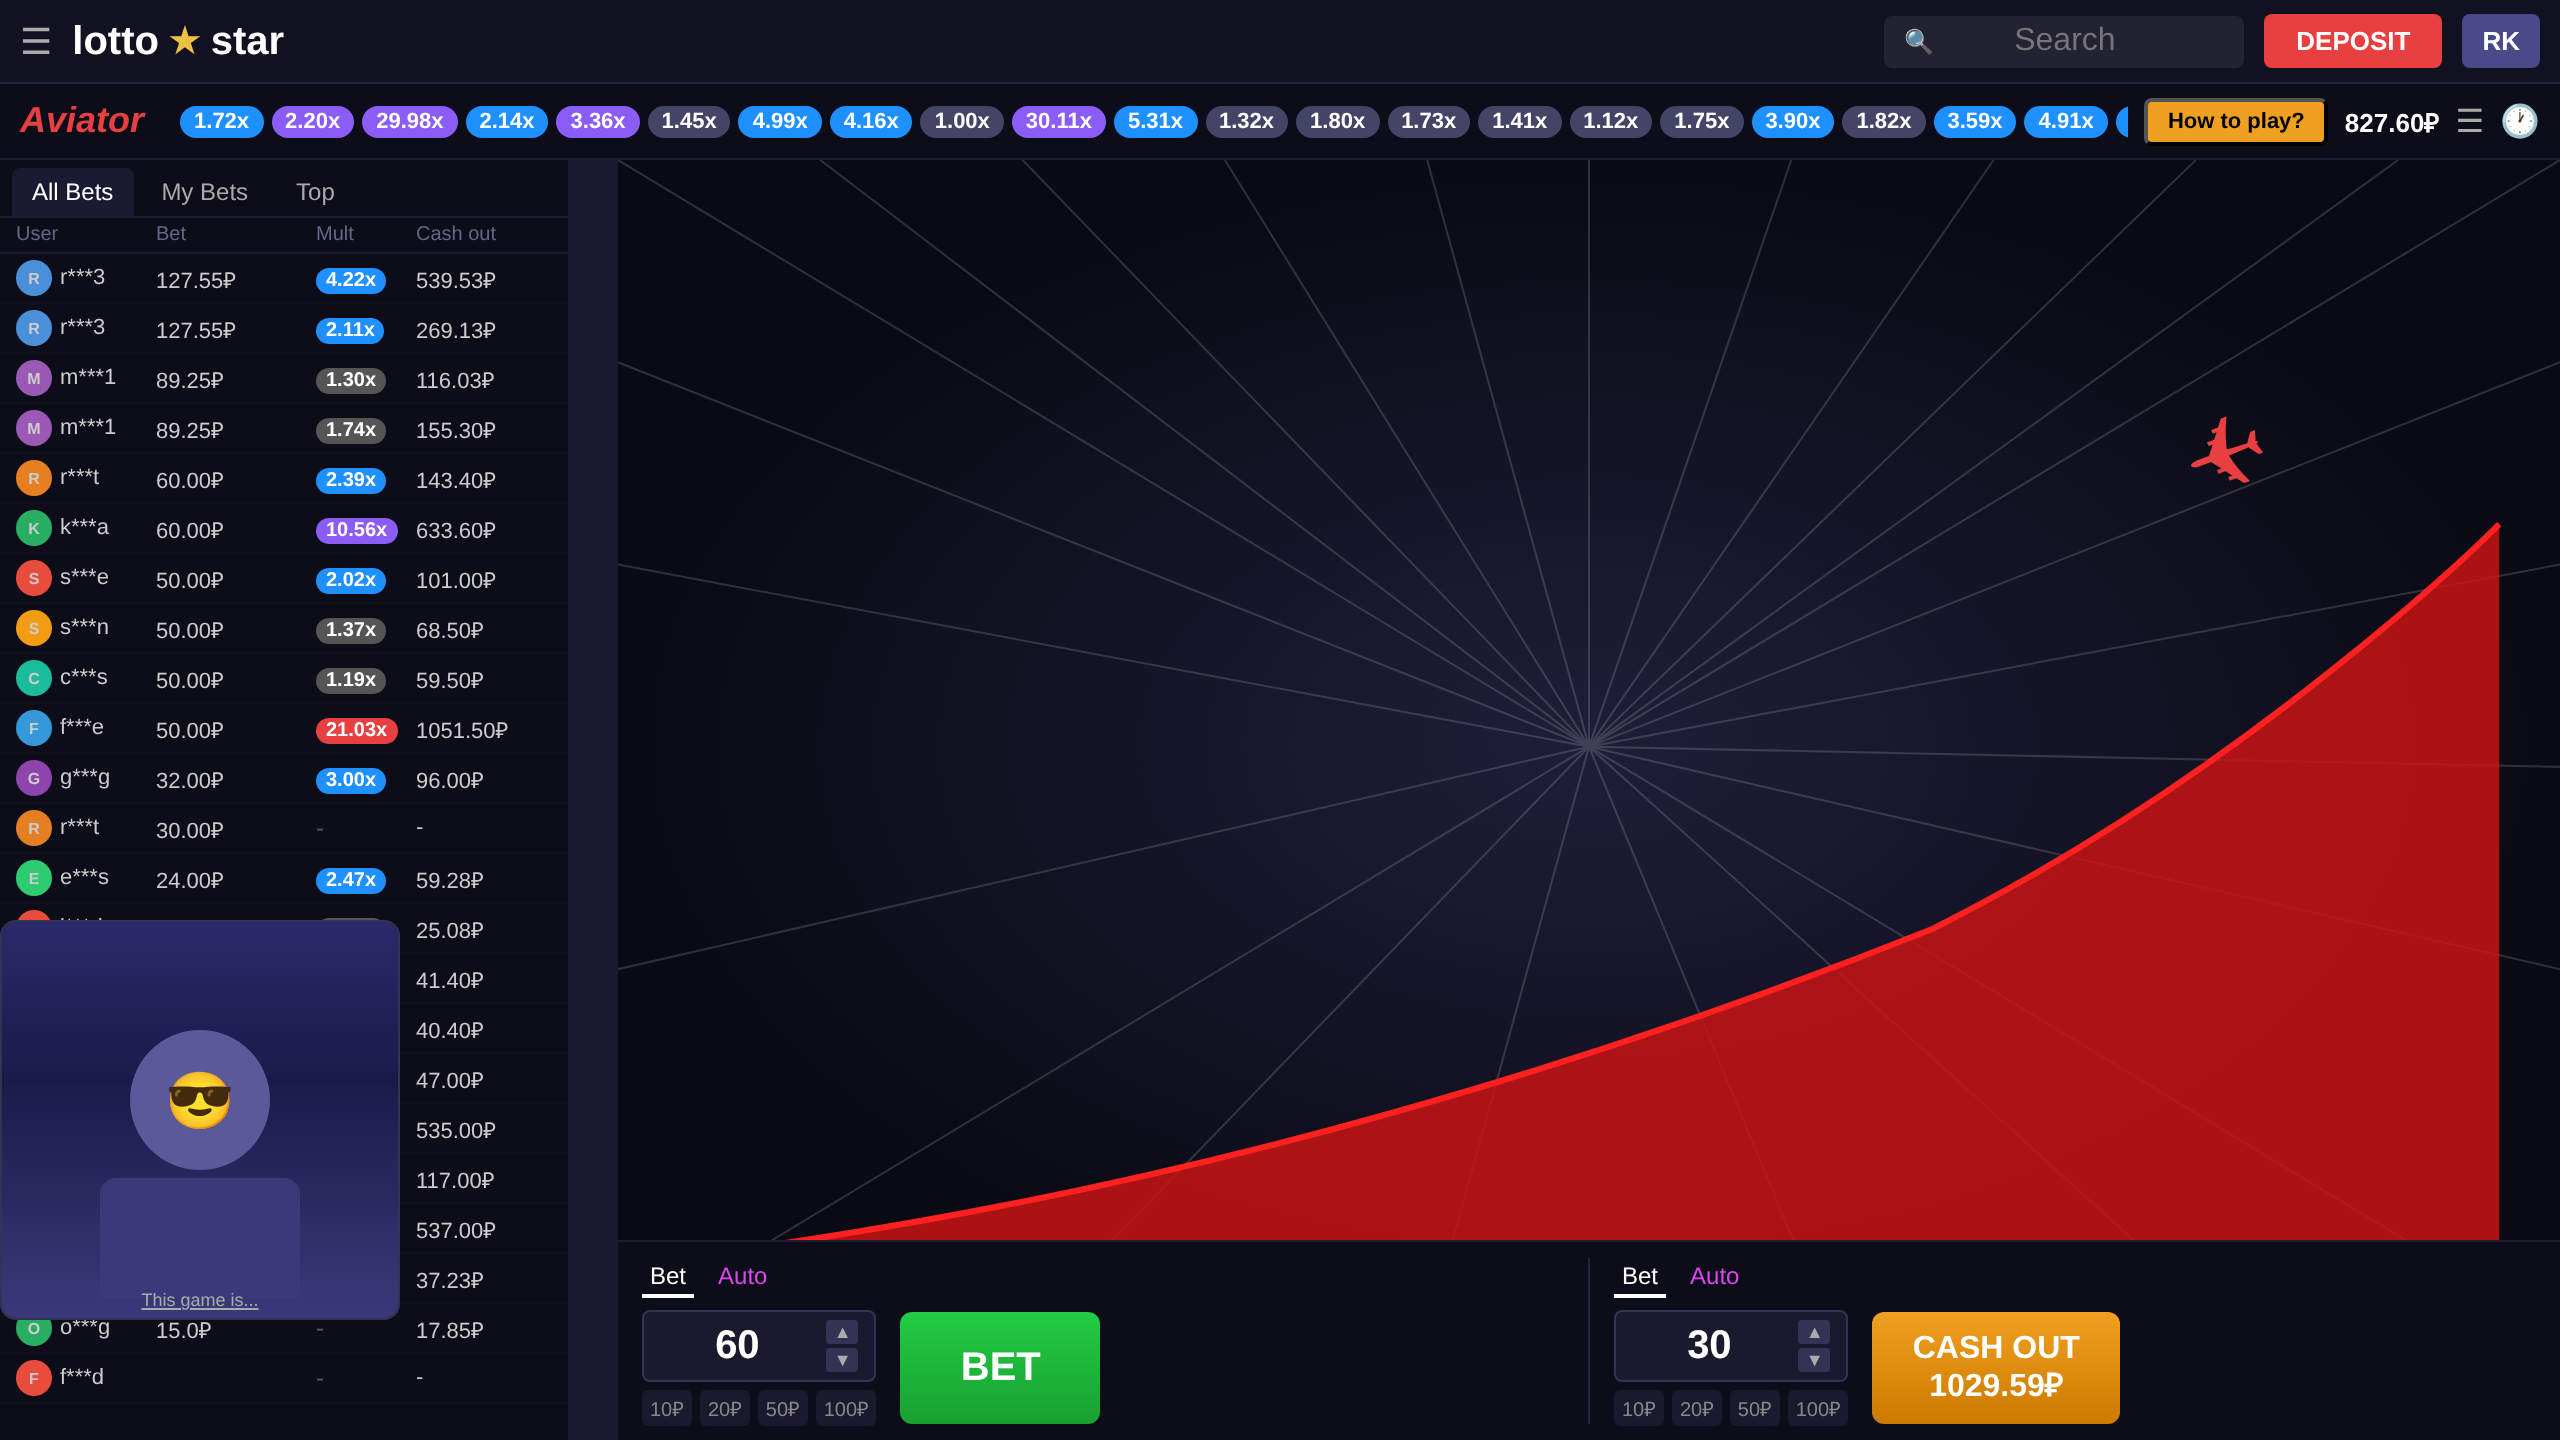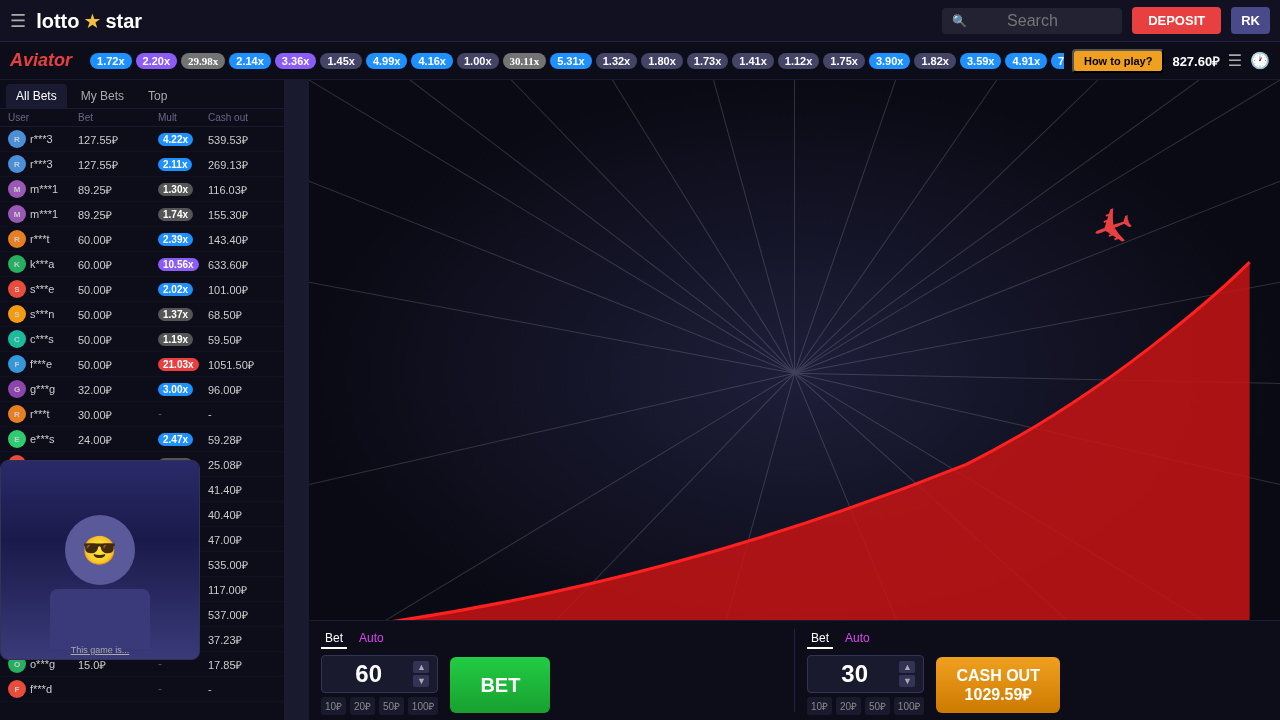--- a/index.html
+++ b/index.html
@@ -106,21 +106,21 @@
     }
     .pill {
       padding: 2px 7px;
       border-radius: 10px;
       font-size: 11px;
       font-weight: bold;
       white-space: nowrap;
     }
     .pill-blue { background: #1e90ff; }
     .pill-purple { background: #8b5cf6; }
-    .pill-red { background: #737373; font-family: Liberation Serif, serif; }
+    .pill-red { background: #8b5cf6; }
     .pill-gray { background: #444466; }
     .how-to-play {
       background: #f0a020;
       color: #000;
       font-size: 11px;
       font-weight: bold;
       padding: 4px 10px;
       border-radius: 4px;
       cursor: pointer;
     }
@@ -351,21 +351,21 @@
       display: flex;
       align-items: center;
       background: #1a1a2e;
       border: 1px solid #333355;
       border-radius: 4px;
       padding: 4px 8px;
       gap: 6px;
       min-width: 90px;
     }
     .bet-value {
-      font-size: 24px;
+      font-size: 20px;
       font-weight: bold;
       color: #fff;
       flex: 1;
       text-align: center;
     }
     .stepper-btns {
       display: flex;
       flex-direction: column;
       gap: 2px;
     }

